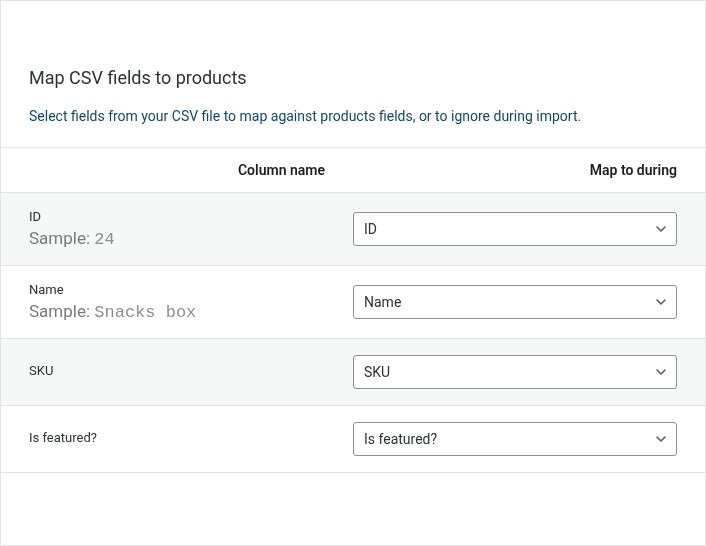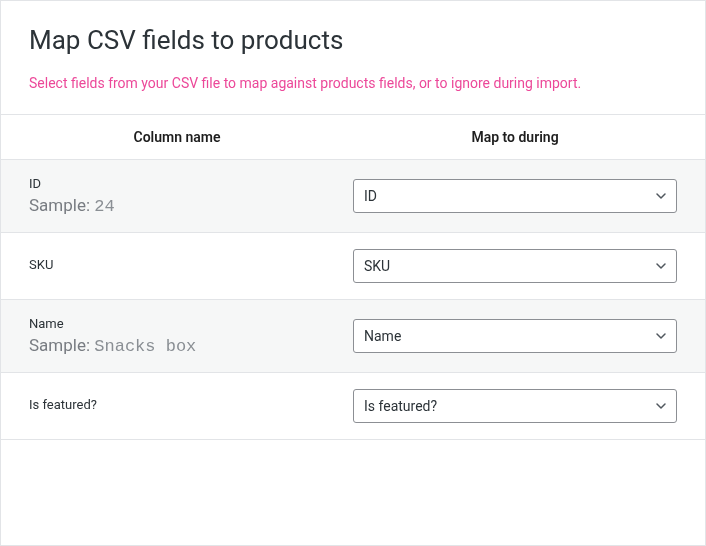--- a/index.html
+++ b/index.html
@@ -17,36 +17,37 @@
     }
     .panel {
       border: 1px solid #e2e4e7;
       width: 100%;
       height: 100%;
     }
     .panel-header {
       padding: 24px 28px 20px 28px;
     }
     .panel-title {
-      font-size: 26px;
+      font-size: 18px;
       font-weight: 400;
       color: #2c3338;
       margin-bottom: 18px;
+      margin-top: 42px;
     }
     .panel-desc {
       font-size: 14px;
-      color: #ec4899;
+      color: #0c4a6e;
       line-height: 1.5;
     }
     .table {
       width: 100%;
       border-collapse: collapse;
     }
     .table-head-row th {
-      text-align: center;
+      text-align: right;
       font-size: 14px;
       font-weight: 600;
       color: #1e1e1e;
       padding: 14px 28px;
       border-top: 1px solid #e2e4e7;
       border-bottom: 1px solid #e2e4e7;
     }
     .table-head-row th.col-map {
       padding-left: 0;
     }
@@ -147,59 +148,59 @@
                   <path d="M2 4 L6 8 L10 4" fill="none" stroke="#50575e" stroke-width="1.5" stroke-linecap="round" stroke-linejoin="round"></path>
                 </svg>
         </span>
       </div>
     </td>
   </tr>
 
 
   <tr>
     <td class="cell-name">
-      <div class="col-label">SKU</div>
-
-    </td>
-    <td class="cell-map">
-      <div class="select-wrap">
-        <select class="select">
-          <option>SKU</option>
-        </select>
-        <span class="select-chevron">
-          <svg width="12" height="12" viewBox="0 0 12 12">
-                  <path d="M2 4 L6 8 L10 4" fill="none" stroke="#50575e" stroke-width="1.5" stroke-linecap="round" stroke-linejoin="round"></path>
-                </svg>
-        </span>
-      </div>
-    </td>
-  </tr>
-
-  <tr>
-    <td class="cell-name">
       <div class="col-label">Name</div>
       <div class="col-sample">
         <span>Sample:</span>
         <span class="col-sample-value">Snacks box</span>
       </div>
     </td>
     <td class="cell-map">
       <div class="select-wrap">
         <select class="select">
           <option>Name</option>
         </select>
         <span class="select-chevron">
           <svg width="12" height="12" viewBox="0 0 12 12">
                   <path d="M2 4 L6 8 L10 4" fill="none" stroke="#50575e" stroke-width="1.5" stroke-linecap="round" stroke-linejoin="round"></path>
                 </svg>
         </span>
       </div>
     </td>
   </tr>
 
+  <tr>
+    <td class="cell-name">
+      <div class="col-label">SKU</div>
+
+    </td>
+    <td class="cell-map">
+      <div class="select-wrap">
+        <select class="select">
+          <option>SKU</option>
+        </select>
+        <span class="select-chevron">
+          <svg width="12" height="12" viewBox="0 0 12 12">
+                  <path d="M2 4 L6 8 L10 4" fill="none" stroke="#50575e" stroke-width="1.5" stroke-linecap="round" stroke-linejoin="round"></path>
+                </svg>
+        </span>
+      </div>
+    </td>
+  </tr>
+
 
   <tr>
     <td class="cell-name">
       <div class="col-label">Is featured?</div>
 
     </td>
     <td class="cell-map">
       <div class="select-wrap">
         <select class="select">
           <option>Is featured?</option>

